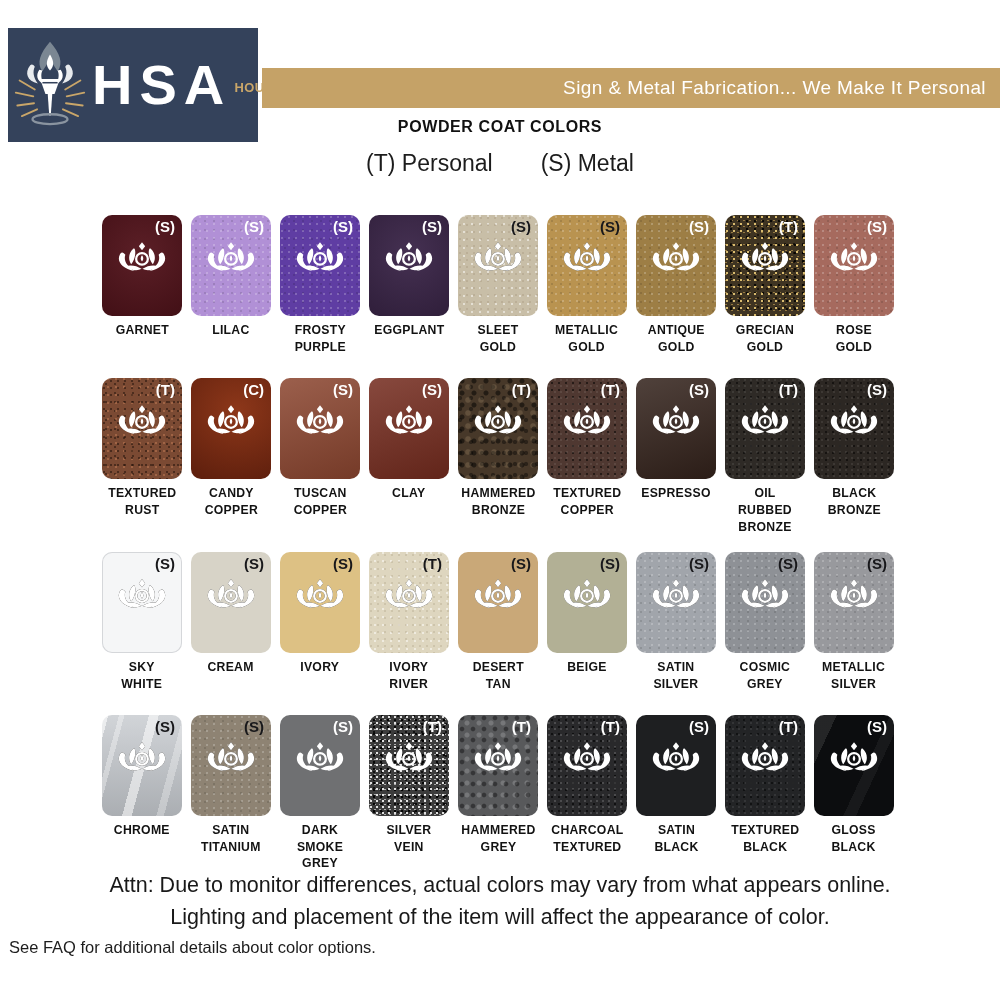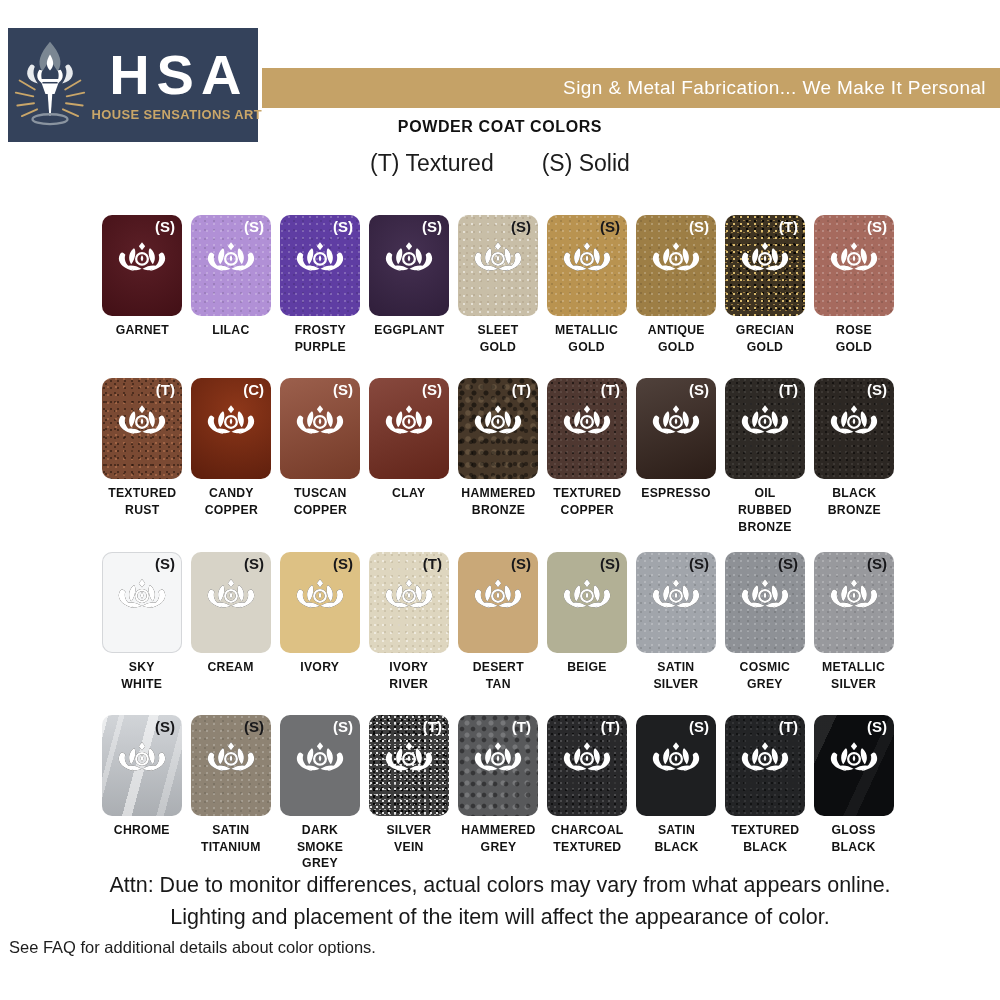--- a/index.html
+++ b/index.html
@@ -7,21 +7,21 @@
     width:1000px;height:1000px;position:relative;background:#ffffff;
     font-family:"Liberation Sans", sans-serif;color:#1b1b1b;overflow:hidden;
   }
   
   .logo-box{
     position:absolute;left:8px;top:28px;width:250px;height:114px;
     background:#34425b;display:flex;align-items:center;padding:4px 8px 4px 4px;
     box-sizing:border-box;
   }
   .logo-art{flex:0 0 76px;height:104px;}
-  .logo-text{flex:1;display:flex;flex-direction:column;align-items:center;justify-content:center;}
+  .logo-text{flex:1;display:flex;flex-direction:row;align-items:center;justify-content:center;}
   .logo-acronym{
     color:#ffffff;font-weight:700;font-size:56px;line-height:0.95;
     letter-spacing:7px;margin-left:4px;
   }
   .logo-name{
     color:#c9a669;font-weight:700;font-size:13.5px;letter-spacing:0.4px;
     margin-top:5px;white-space:nowrap;transform:scaleX(0.96);
   }
   .banner{
     position:absolute;left:262px;top:68px;width:738px;height:40px;
@@ -157,22 +157,22 @@
     <div class="logo-acronym">HSA</div>
     <div class="logo-name" style="color: rgb(201, 166, 105);">HOUSE SENSATIONS ART</div>
   </div>
 </div>
 
 <div class="banner" style="background: rgb(197, 162, 103); color: rgb(255, 255, 255);">Sign &amp; Metal Fabrication... We Make It Personal</div>
 
 <div class="page-title">POWDER COAT COLORS</div>
 
 <div class="legend">
-  <span>(T) Textured</span>
-  <span>(S) Solid</span>
+  <span>(T) Personal</span>
+  <span>(S) Metal</span>
 </div>
 
 <div class="swatch-grid">
     <div class="swatch-cell">
     <div class="color-swatch fx-vignette" style="background-color: rgb(79, 14, 22);">
       <span class="swatch-code code-light">(S)</span>
       <svg class="lotus" viewBox="0 0 120 72" fill="#ffffff">
         <path d="M60 1 L67 10 L60 19 L53 10 Z"></path>
         <circle cx="60" cy="38" r="13" fill="none" stroke="#ffffff" stroke-width="5"></circle>
         <path d="M60 30 C63.8 34.5 63.8 40 60 44 C56.2 40 56.2 34.5 60 30 Z"></path>

